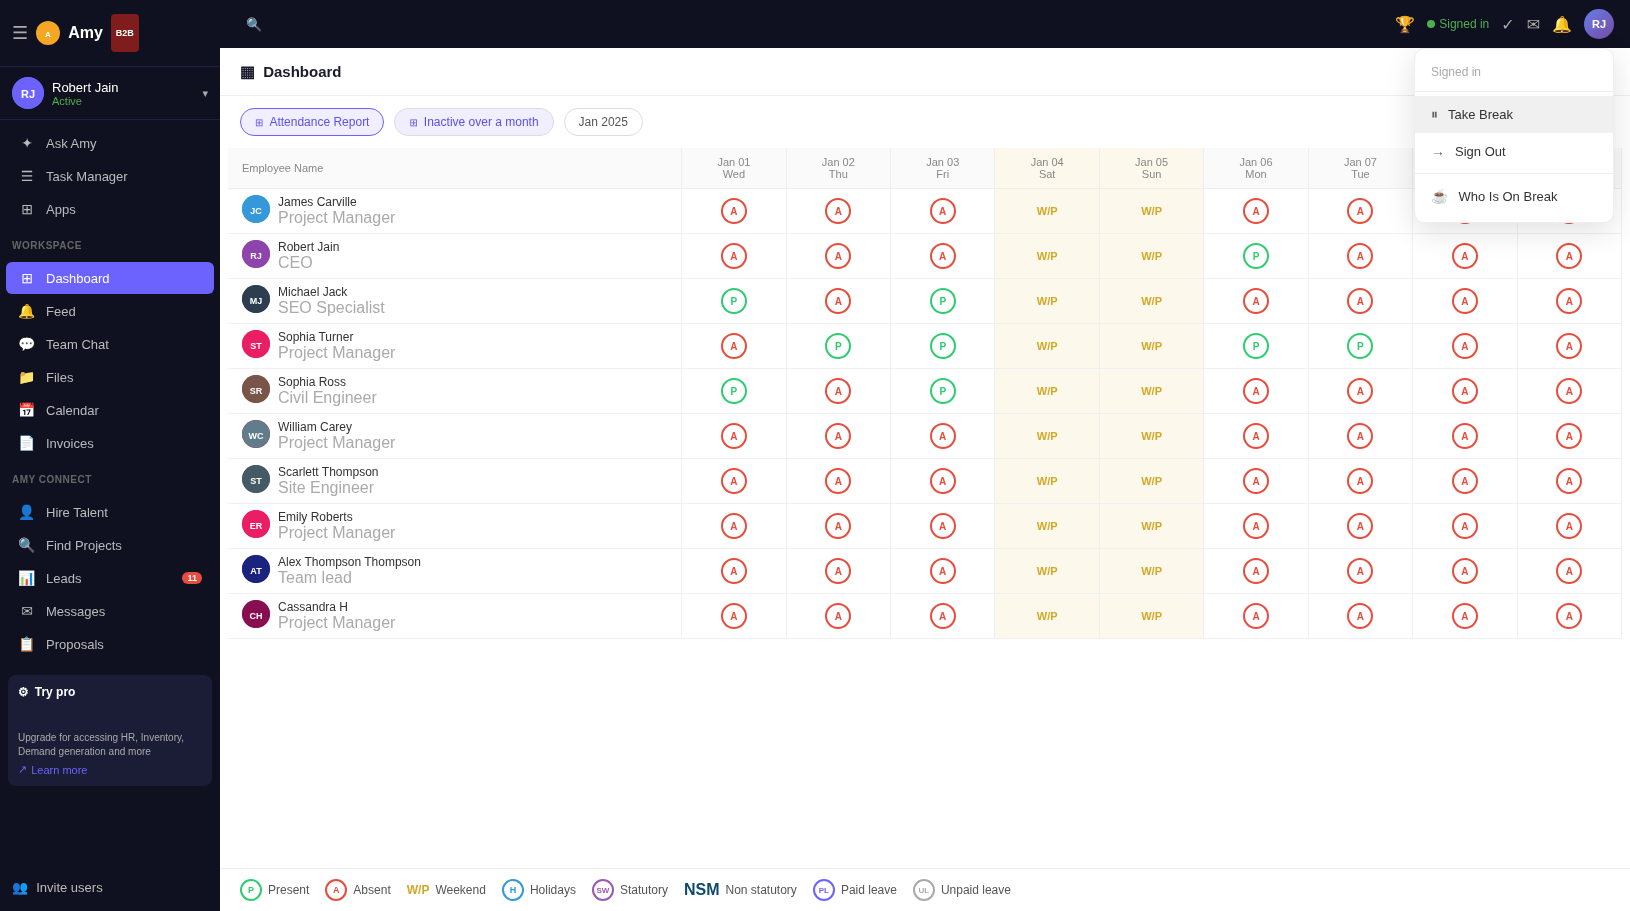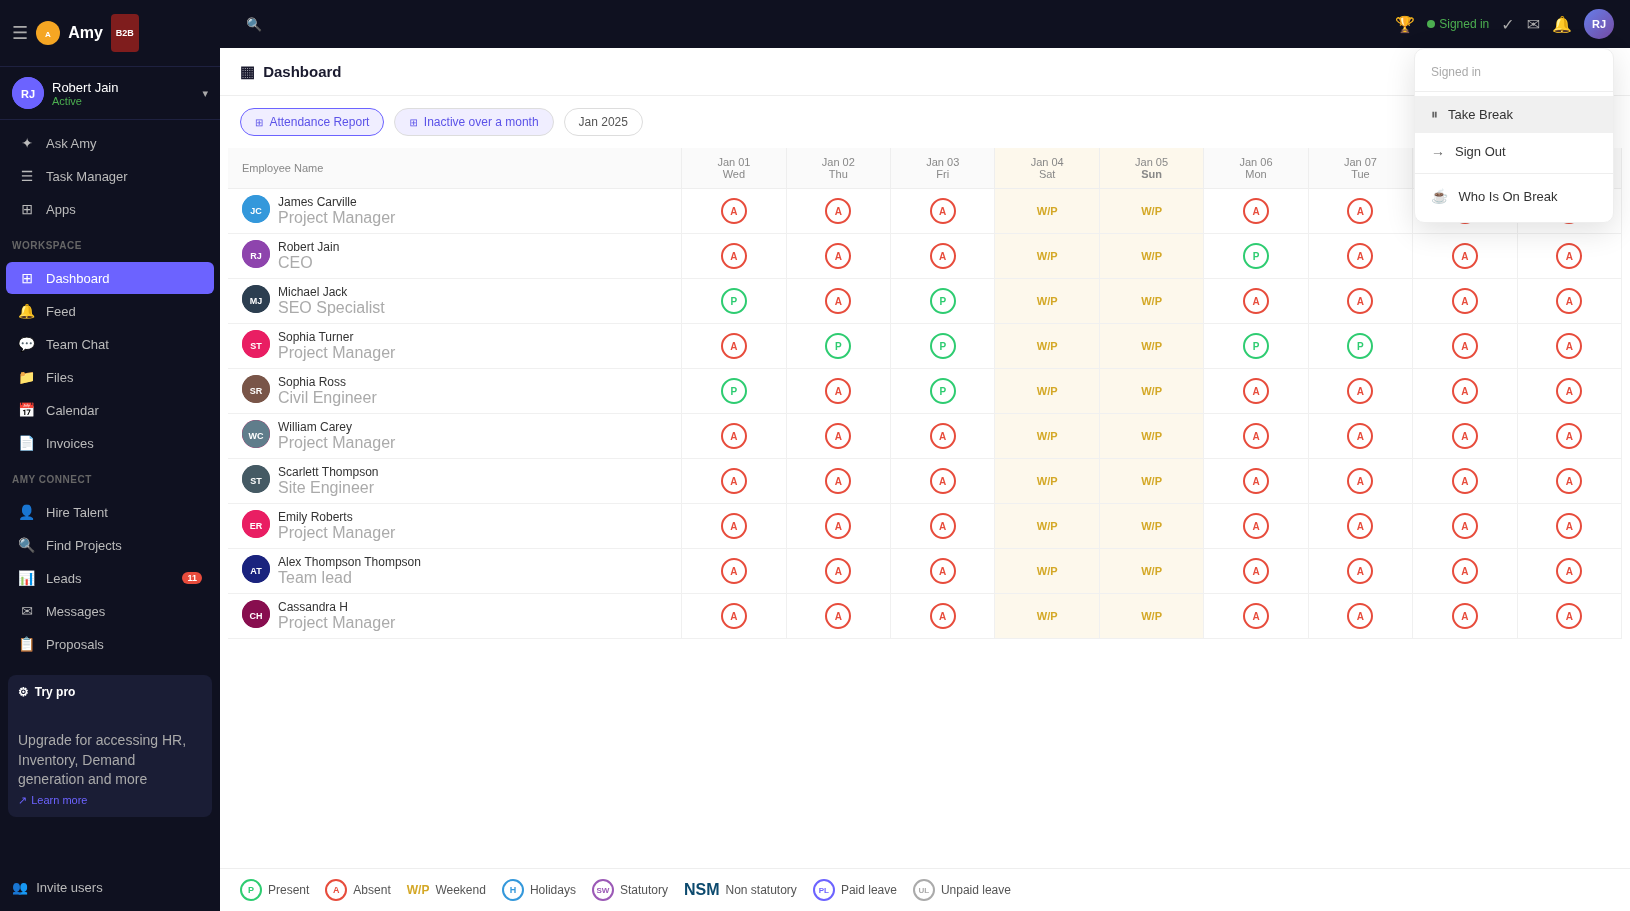--- a/index.html
+++ b/index.html
@@ -90,21 +90,21 @@
     }
     .sidebar-promo {
       margin: 8px;
       padding: 10px;
       background: #1a1d35;
       border-radius: 8px;
       font-size: 11px;
       color: #aaa;
     }
     .sidebar-promo .promo-title { color: #fff; font-size: 12px; font-weight: 600; margin-bottom: 4px; display: flex; align-items: center; gap: 6px; }
-    .sidebar-promo .promo-text { color: #aaa; font-size: 14px; line-height: 1.4; margin-top: 32px; }
+    .sidebar-promo .promo-text { color: #aaa; font-size: 10px; line-height: 1.4; margin-top: 32px; }
     .sidebar-promo .learn-more { color: #6c63ff; font-size: 11px; cursor: pointer; margin-top: 4px; display: flex; align-items: center; gap: 4px; }
     .sidebar-invite {
       display: flex;
       align-items: center;
       gap: 8px;
       padding: 8px 12px;
       font-size: 13px;
       color: #bbb;
       cursor: pointer;
       margin-top: auto;
@@ -537,21 +537,21 @@
 
     <div class="table-container">
       <table>
         <thead>
           <tr>
             <th class="name-col">Employee Name</th>
             <th>Jan 01<br><span style="font-weight:400;">Wed</span></th>
             <th>Jan 02<br><span style="font-weight:400;">Thu</span></th>
             <th>Jan 03<br><span style="font-weight:400;">Fri</span></th>
             <th class="weekend">Jan 04<br><span style="font-weight:400;">Sat</span></th>
-            <th class="weekend">Jan 05<br><span style="font-weight:700;">Sun</span></th>
+            <th class="weekend">Jan 05<br><span style="font-weight:400;">Sun</span></th>
             <th>Jan 06<br><span style="font-weight:400;">Mon</span></th>
             <th>Jan 07<br><span style="font-weight:400;">Tue</span></th>
             <th>Jan 08<br><span style="font-weight:400;">Wed</span></th>
             <th>Jan 09<br><span style="font-weight:400;">Thu</span></th>
           </tr>
         </thead>
         <tbody id="employee-tbody">
         <tr>
               <td class="name-col">
     <div class="employee-cell">

